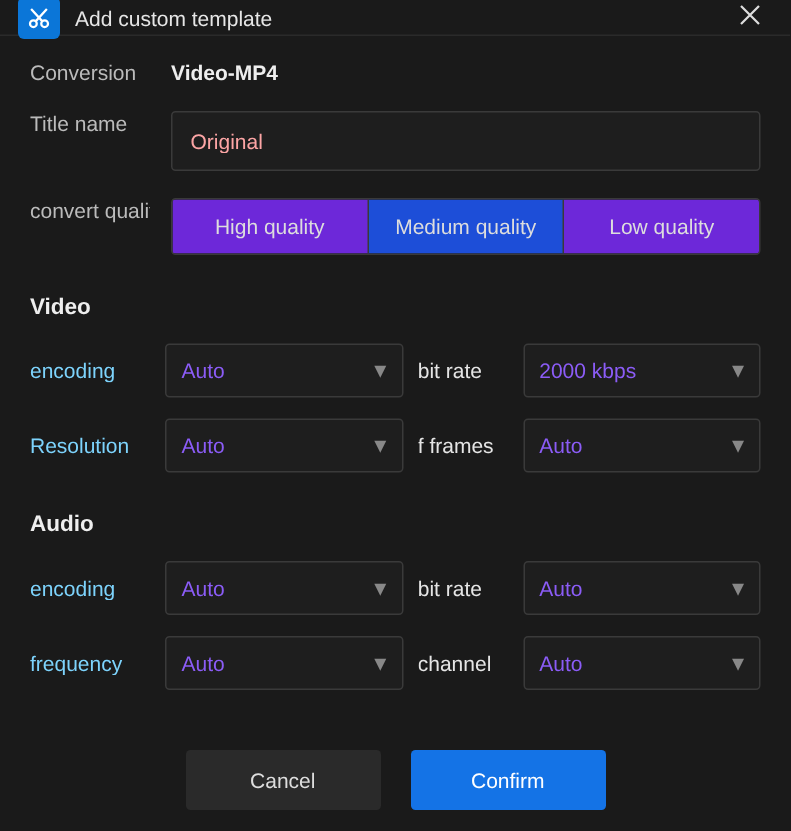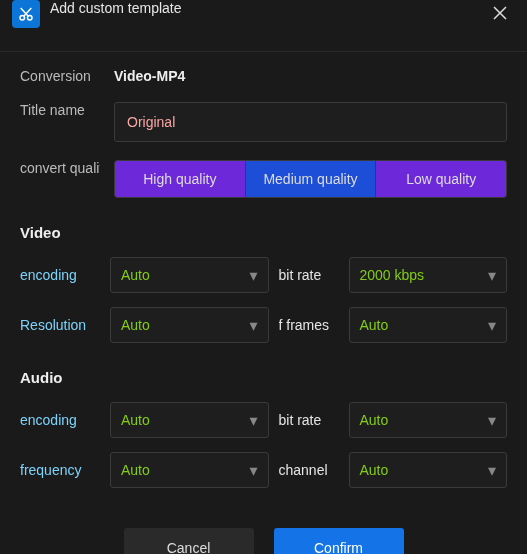--- a/index.html
+++ b/index.html
@@ -5,22 +5,23 @@
 * { box-sizing: border-box; margin: 0; padding: 0; }
 body {
   background: #1a1a1a;
   font-family: -apple-system, BlinkMacSystemFont, "Segoe UI", Arial, sans-serif;
   color: #ccc;
   width: 527px;
   height: 554px;
   overflow: hidden;
 }
 .titlebar {
-  height: 52px;
-  display: flex;
+  height: 24px;
+  display: flex;
+  align-items: center;
   padding: 0 12px;
   border-bottom: 1px solid #2a2a2a;
 }
 .app-icon {
   width: 28px;
   height: 28px;
   background: #0b76d8;
   border-radius: 4px;
   display: flex;
   align-items: center;
@@ -123,21 +124,21 @@
   background: #1e1e1e;
   border: 1px solid #3a3a3a;
   border-radius: 3px;
   display: flex;
   align-items: center;
   padding: 0 10px;
   cursor: pointer;
   justify-content: space-between;
 }
 .select-text {
-  color: #84cc16;
+  color: #8b5cf6;
   font-size: 14px;
 }
 .chevron {
   color: #888;
 }
 .footer {
   display: flex;
   justify-content: center;
   gap: 20px;
   margin-top: 40px;

